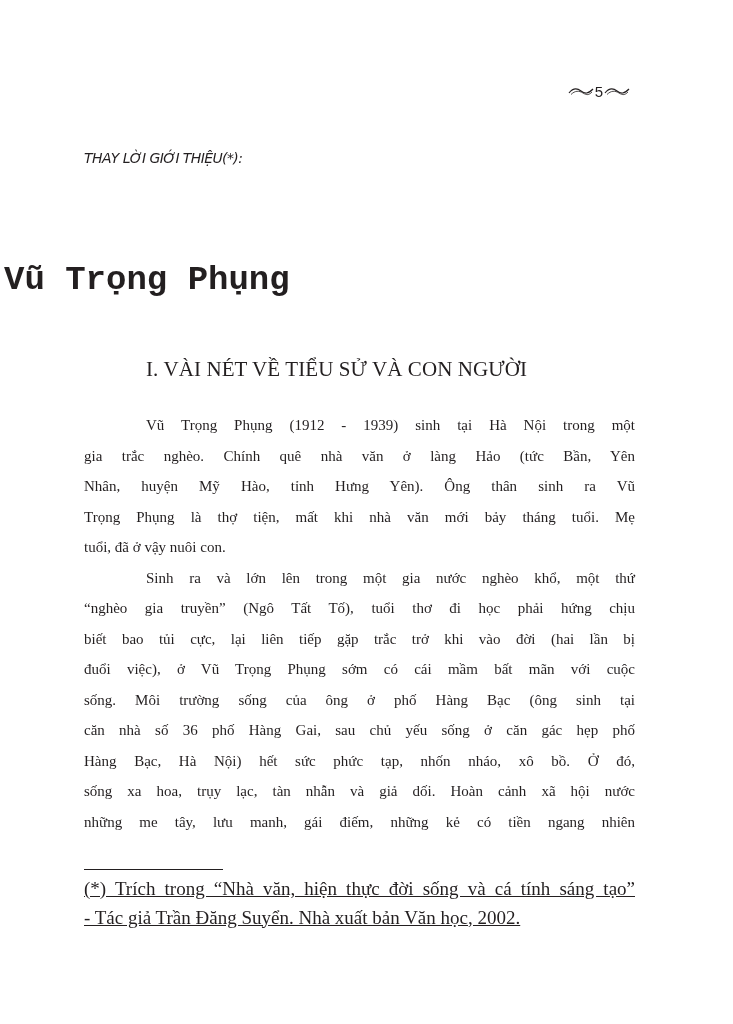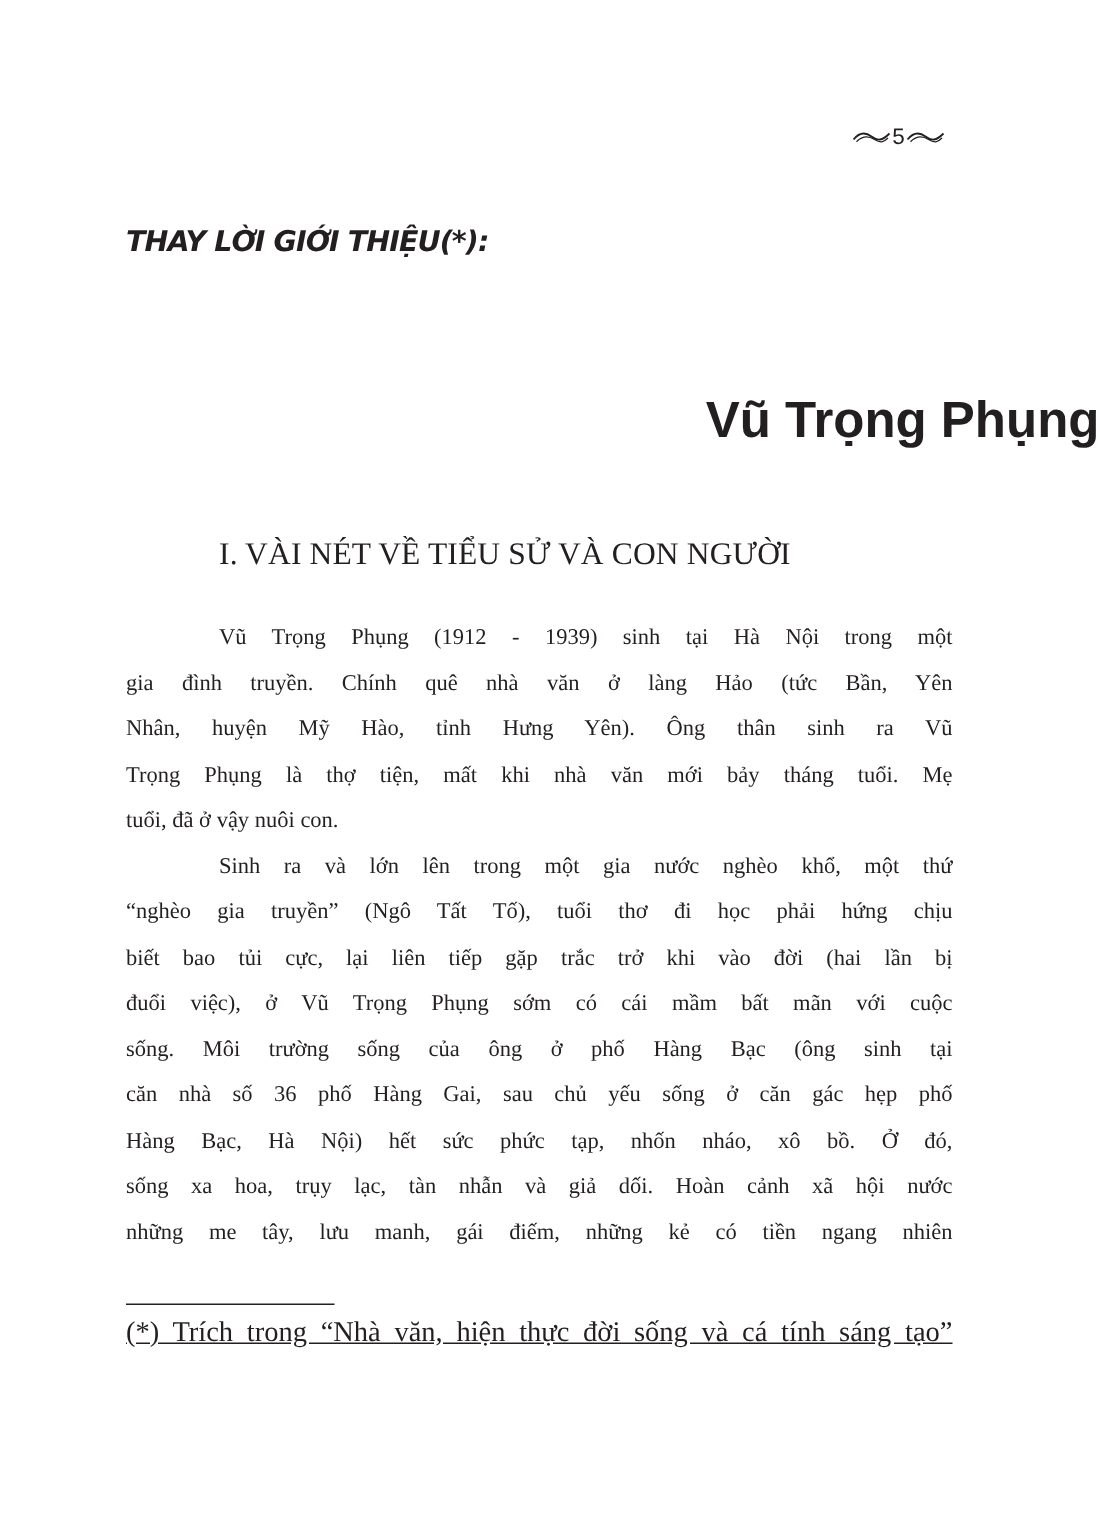--- a/index.html
+++ b/index.html
@@ -35,33 +35,33 @@
     .page-number .num {
       padding: 0 1px;
       line-height: 1;
     }
     .intro-label {
       position: absolute;
       top: 150px;
       left: 84px;
       font-family: "DejaVu Sans", sans-serif;
       font-style: italic;
-      font-weight: bold;
-      font-size: 19px;
+      font-weight: normal;
+      font-size: 14px;
       letter-spacing: -0.6px;
       color: #231f20;
       white-space: nowrap;
     }
     .chapter-title {
       position: absolute;
       top: 261px;
       left: 0;
       width: 733px;
-      text-align: right;
-      font-family: Liberation Sans, sans-serif;
+      text-align: left;
+      font-family: Liberation Mono, monospace;
       font-weight: bold;
       font-size: 34px;
       color: #231f20;
       padding-left: 4px;
       box-sizing: border-box;
     }
     .section-heading {
       position: absolute;
       top: 357px;
       left: 146px;
@@ -142,21 +142,21 @@
 
 <div class="intro-label">THAY LỜI GIỚI THIỆU(*):</div>
 
 <h1 class="chapter-title" style="margin:0;">Vũ Trọng Phụng</h1>
 
 <h2 class="section-heading" style="margin:0;font-weight:normal;">I. VÀI NÉT VỀ TIỂU SỬ VÀ CON NGƯỜI</h2>
 
 <div class="body-text">
   <div class="paragraph">
     <span class="line indent">Vũ Trọng Phụng (1912 - 1939) sinh tại Hà Nội trong một</span>
-    <span class="line">gia đình truyền. Chính quê nhà văn ở làng Hảo (tức Bần, Yên</span>
+    <span class="line">gia trắc nghèo. Chính quê nhà văn ở làng Hảo (tức Bần, Yên</span>
     <span class="line">Nhân, huyện Mỹ Hào, tỉnh Hưng Yên). Ông thân sinh ra Vũ</span>
     <span class="line">Trọng Phụng là thợ tiện, mất khi nhà văn mới bảy tháng tuổi. Mẹ</span>
     <span class="line last">tuổi, đã ở vậy nuôi con.</span>
   </div>
   <div class="paragraph">
     <span class="line indent">Sinh ra và lớn lên trong một gia nước nghèo khổ, một thứ</span>
     <span class="line">“nghèo gia truyền” (Ngô Tất Tố), tuổi thơ đi học phải hứng chịu</span>
     <span class="line">biết bao tủi cực, lại liên tiếp gặp trắc trở khi vào đời (hai lần bị</span>
     <span class="line">đuổi việc), ở Vũ Trọng Phụng sớm có cái mầm bất mãn với cuộc</span>
     <span class="line">sống. Môi trường sống của ông ở phố Hàng Bạc (ông sinh tại</span>
@@ -164,13 +164,14 @@
     <span class="line">Hàng Bạc, Hà Nội) hết sức phức tạp, nhốn nháo, xô bồ. Ở đó,</span>
     <span class="line">sống xa hoa, trụy lạc, tàn nhẫn và giả dối. Hoàn cảnh xã hội nước</span>
     <span class="line">những me tây, lưu manh, gái điếm, những kẻ có tiền ngang nhiên</span>
   </div>
 </div>
 
 <div class="footnote-rule"></div>
 
 <div class="footnote">
   <span class="line">(*) Trích trong “Nhà văn, hiện thực đời sống và cá tính sáng tạo”</span>
+  <span class="line last">- Tác giả Trần Đăng Suyển. Nhà xuất bản Văn học, 2002.</span>
 </div>
 
 </body></html>

